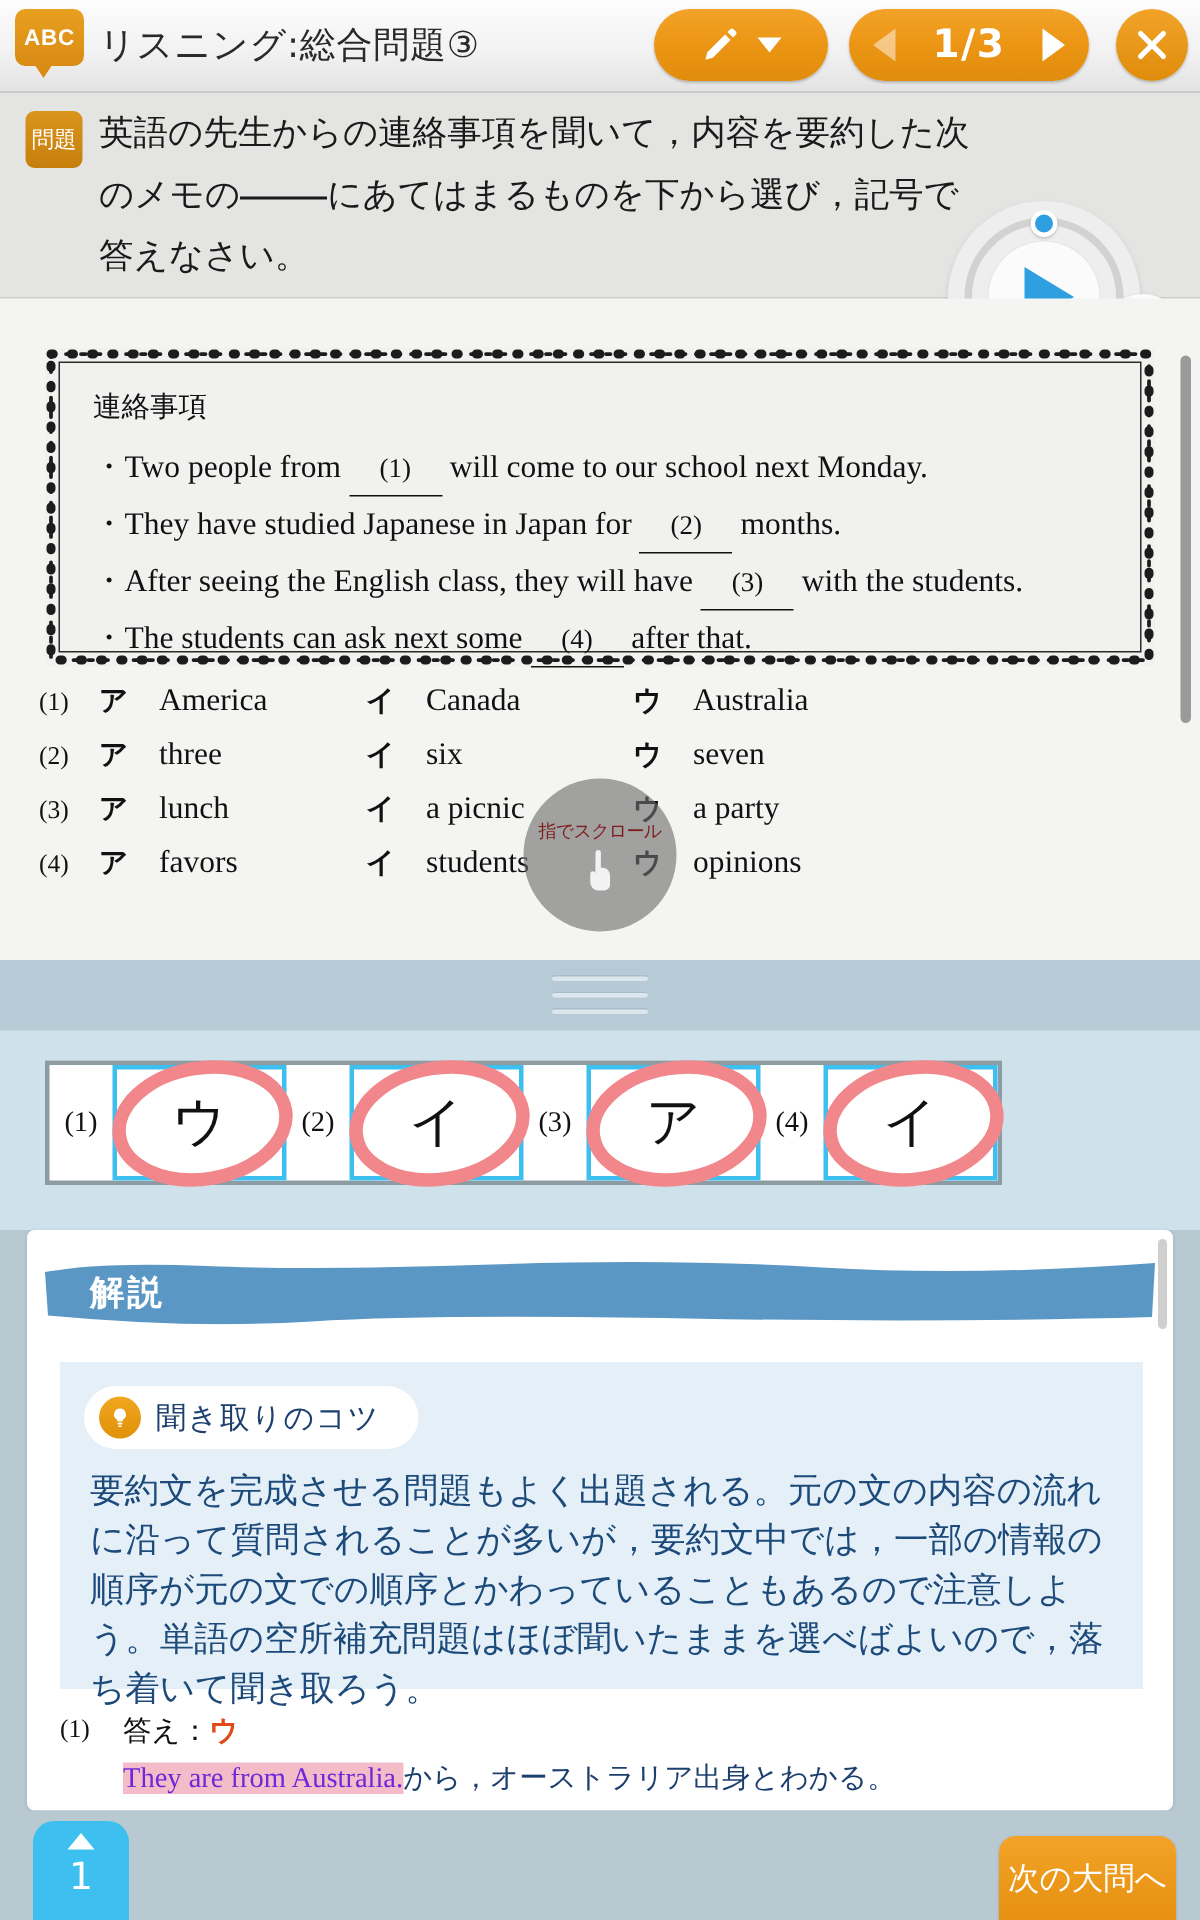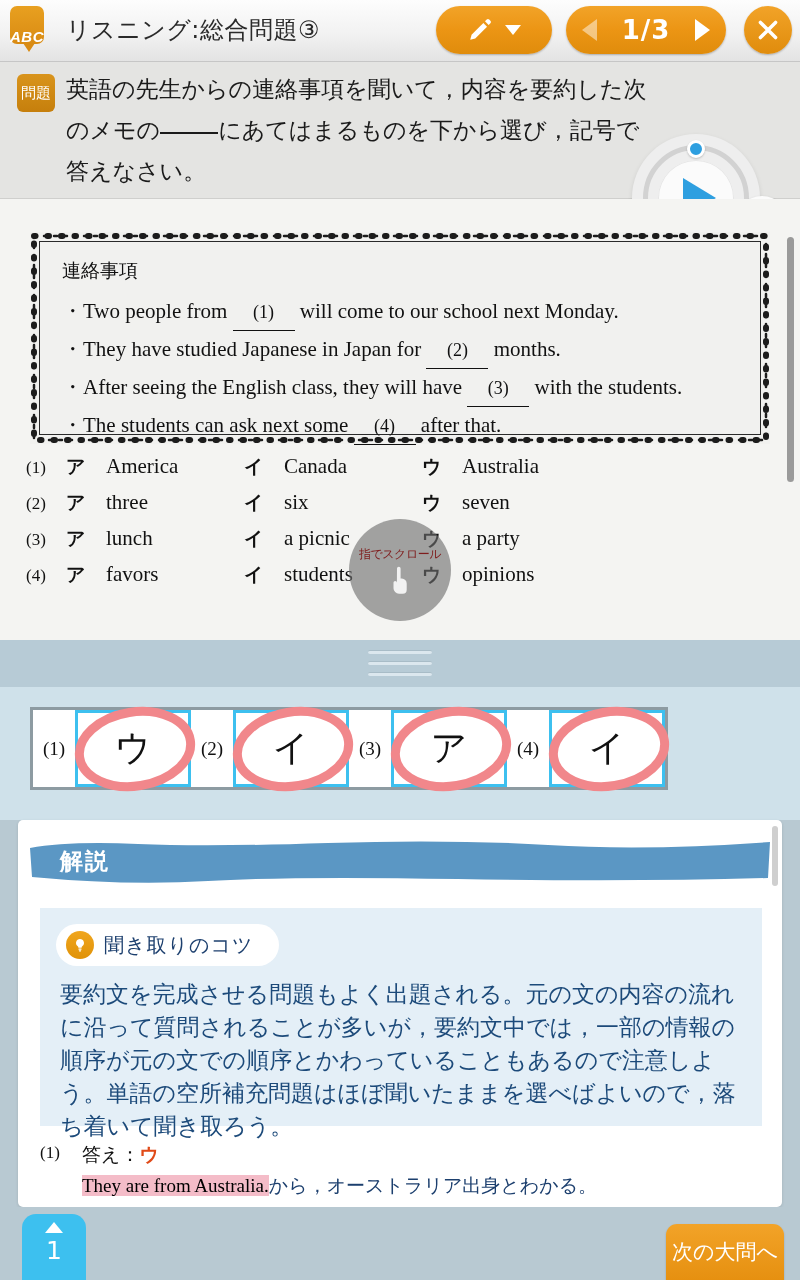--- a/index.html
+++ b/index.html
@@ -10,24 +10,24 @@
   }
   #app { position: relative; width: 800px; height: 1280px; overflow: hidden; }
 
   
   .header {
     position: absolute; top: 0; left: 0; width: 800px; height: 62px;
     background: linear-gradient(to bottom, #fdfdfd 0%, #f2f2f2 55%, #e3e3e3 100%);
     border-bottom: 1px solid #c6c6c6;
   }
   .abc-logo {
-    position: absolute; left: 10px; top: 6px; width: 34px; height: 38px;
+    position: absolute; left: 10px; top: 6px; width: 46px; height: 38px;
     background: linear-gradient(to bottom, #e8a020, #d98b13);
     border-radius: 7px;
-    display: flex; align-items: flex-end; justify-content: center; font-style: italic;
+    display: flex; align-items: center; justify-content: center;
   }
   .abc-logo::after {
     content: ""; position: absolute; bottom: -8px; left: 13px;
     width: 0; height: 0; border-left: 6px solid transparent;
     border-right: 6px solid transparent; border-top: 9px solid #d98b13;
   }
   .abc-logo span {
     font-size: 15px; font-weight: bold; color: #fff;
     letter-spacing: .5px; line-height: 1;
   }
@@ -183,21 +183,21 @@
   .ans-expl { position: absolute; left: 22px; top: 320px; width: 710px; }
   .ae-row { display: flex; margin-bottom: 4px; }
   .ae-num { width: 42px; font-family: "Liberation Serif", serif; font-size: 17px;
     color: #111; padding-top: 3px; }
   .ae-body { flex: 1; }
   .ae-head { font-size: 19px; color: #111; font-family: "DejaVu Sans", sans-serif;
     line-height: 29px; }
   .ae-head b { color: #e04a18; font-weight: bold; }
   .ae-detail { font-size: 19px; line-height: 32px; color: #1c3f6e;
     font-family: "DejaVu Sans", sans-serif; }
-  .hl { background: #f4bcc8; font-family: "Liberation Serif", serif; color: #000000; }
+  .hl { background: #f4bcc8; font-family: "Liberation Serif", serif; color: #6d28d9; }
   .expl-scrollbar { position: absolute; right: 4px; top: 6px; width: 6px; height: 60px;
     background: #cfcfcf; border-radius: 3px; }
 
   
   .bottombar { position: absolute; top: 1207px; left: 0; width: 800px; height: 73px;
     background: #b8c9d2; }
   .qtab { position: absolute; left: 22px; top: 7px; width: 64px; height: 66px;
     background: #3dc0ef; border-radius: 14px 14px 0 0;
     display: flex; flex-direction: column; align-items: center; padding-top: 8px; }
   .qtab-tri { width: 0; height: 0; border-left: 9px solid transparent;

